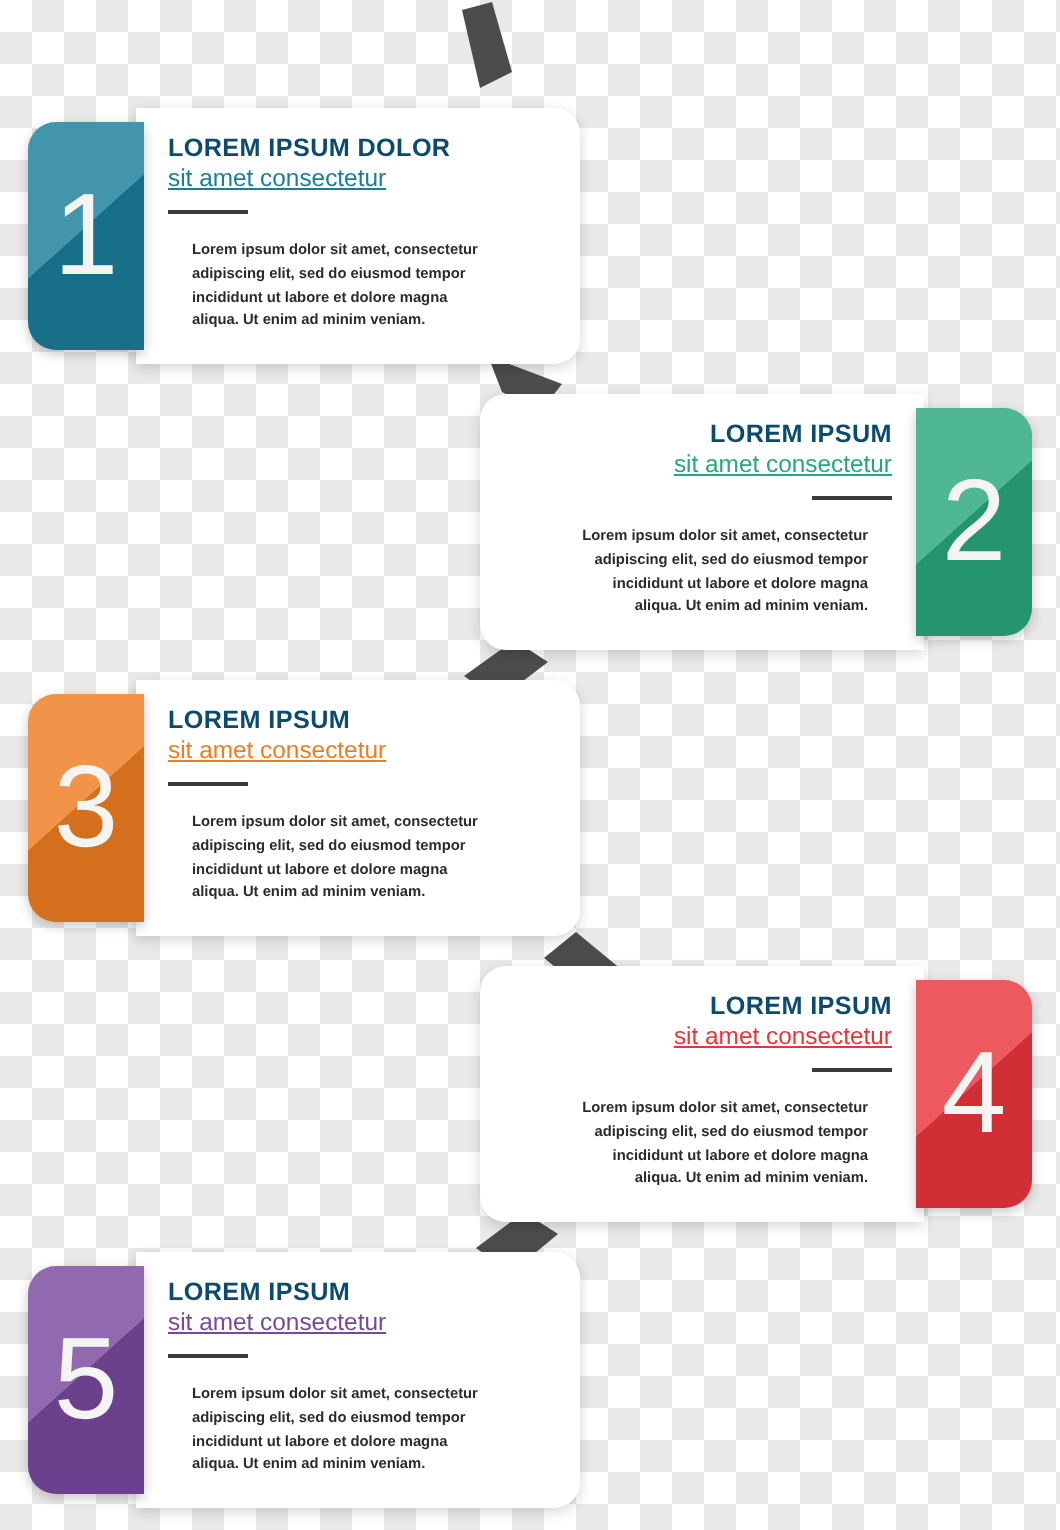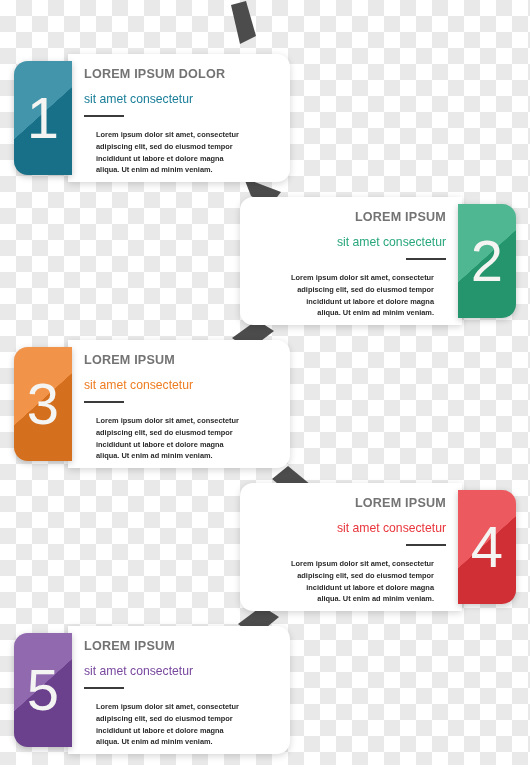--- a/index.html
+++ b/index.html
@@ -90,32 +90,33 @@
     position: absolute;
     top: 13px;
     width: 172px;
   }
   .card.left  .txt { left: 84px;  text-align: left; }
   .card.right .txt { right: 84px; text-align: right; }
 
   .title {
     font-size: 12.6px;
     font-weight: 700;
-    color: #737373;
+    color: #0c4a6e;
     letter-spacing: 0.2px;
     line-height: 1.15;
     margin: 0;
     white-space: nowrap;
   }
   .subtitle {
     font-size: 12.2px;
     font-weight: 400;
     line-height: 1.35;
-    margin: 10px 0 0 0;
+    margin: 0 0 0 0;
     white-space: nowrap;
+    text-decoration: underline;
   }
   .rule {
     height: 1.6px;
     width: 40px;
     background: #3b3b3b;
     margin-top: 7px;
     margin-bottom: 7px;
   }
   .card.right .rule { margin-left: auto; }
 

